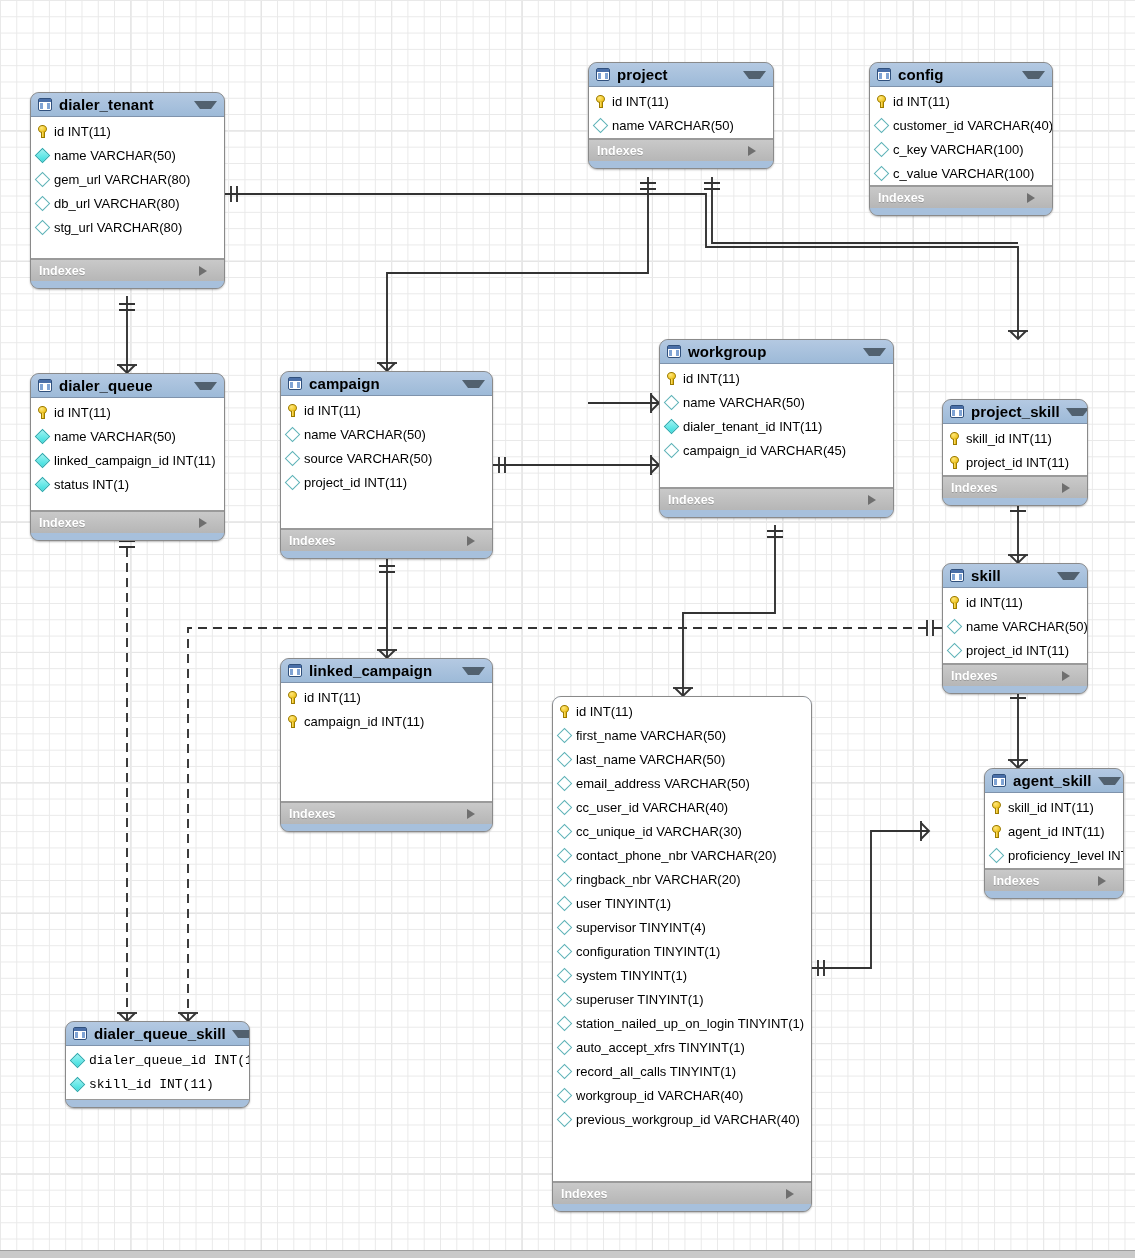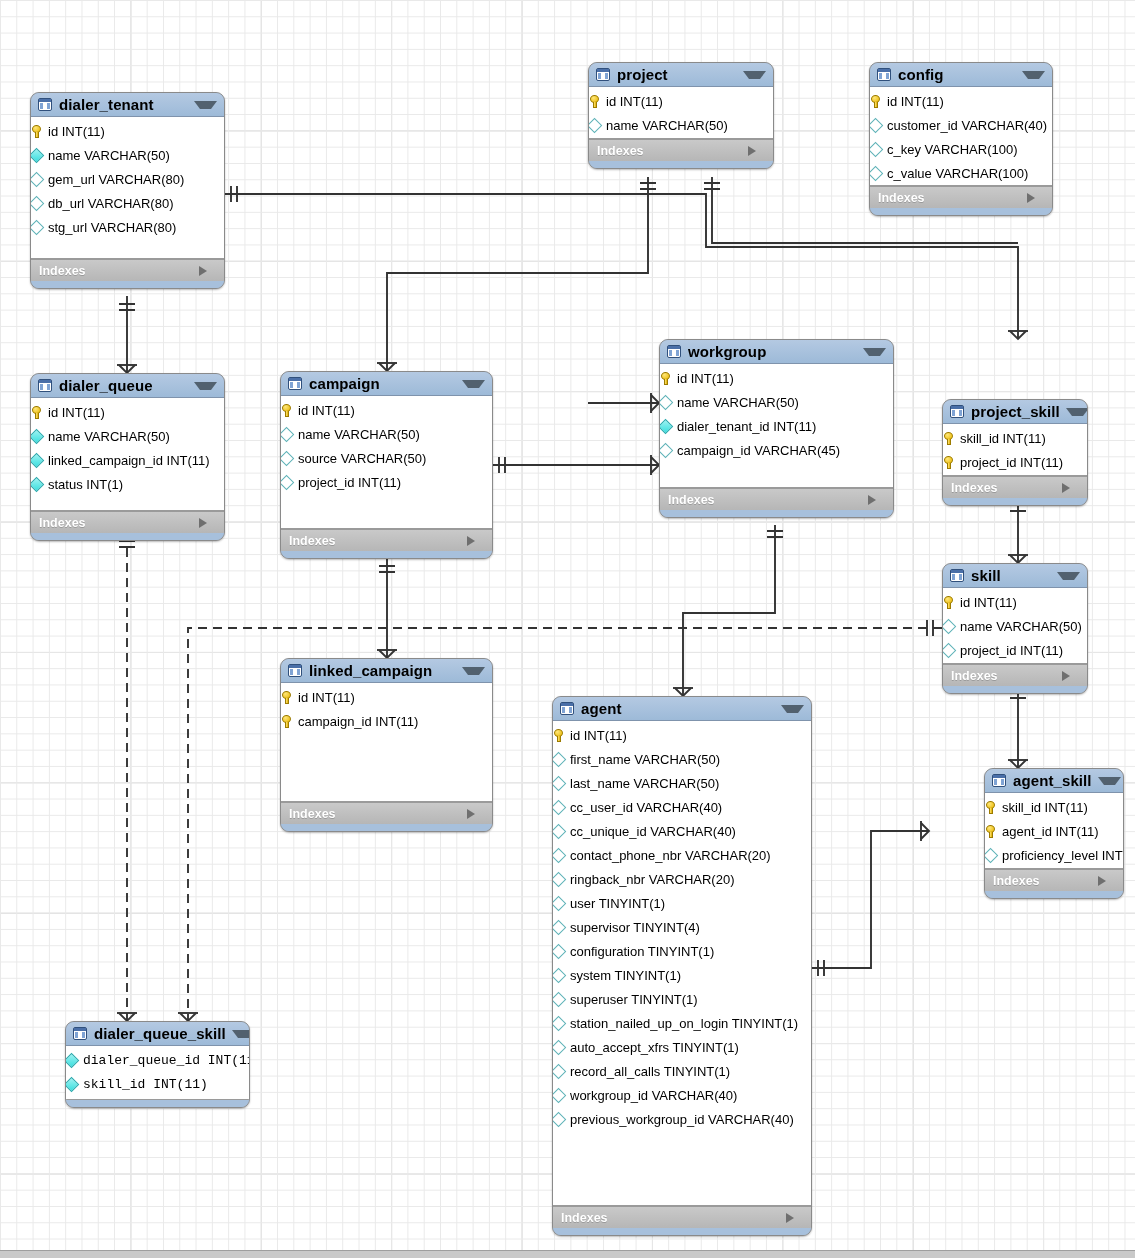--- a/index.html
+++ b/index.html
@@ -72,20 +72,21 @@
   }
   .tbl .body{
     background:#ffffff;
     border-bottom:1px solid #9a9a9a;
     padding:2px 0 2px 0;
     box-sizing:border-box;
   }
   .col{
     display:flex;align-items:center;
     height:24px;
+    padding-left:6px;
     font-size:13px;color:#000;white-space:nowrap;
   }
   .col .cname{margin-left:6px;}
   
   .ic-key{
     position:relative;width:11px;height:15px;flex:0 0 11px;
   }
   .ic-key:before{
     content:"";position:absolute;left:1px;top:1px;width:9px;height:8px;border-radius:50%;
     background:radial-gradient(circle at 35% 30%,#ffe77a,#e8b600);
@@ -497,45 +498,44 @@
             <span class="cname">proficiency_level INT(11)</span>
           </div>
         </div>
         <div class="idx">
           <span class="ilab">Indexes</span>
           <span class="tri-r"></span>
         </div>
         <div class="foot"></div>
       </div>
       <div class="tbl" style="left: 552px; top: 696px; width: 260px;">
-        <div class="hdr">
-          <span class="tico"></span>
-          <span class="tname">agent</span>
-          <span class="caret"></span>
-        </div>
         <div class="body" style="height: 485px;">
           <div class="col">
             <span class="ic-key"></span>
             <span class="cname">id INT(11)</span>
           </div>
           <div class="col">
             <span class="ic-dia"></span>
             <span class="cname">first_name VARCHAR(50)</span>
           </div>
           <div class="col">
             <span class="ic-dia"></span>
             <span class="cname">last_name VARCHAR(50)</span>
           </div>
           <div class="col">
             <span class="ic-dia"></span>
+            <span class="cname">email_address VARCHAR(50)</span>
+          </div>
+          <div class="col">
+            <span class="ic-dia"></span>
             <span class="cname">cc_user_id VARCHAR(40)</span>
           </div>
           <div class="col">
             <span class="ic-dia"></span>
-            <span class="cname">cc_unique_id VARCHAR(40)</span>
+            <span class="cname">cc_unique_id VARCHAR(30)</span>
           </div>
           <div class="col">
             <span class="ic-dia"></span>
             <span class="cname">contact_phone_nbr VARCHAR(20)</span>
           </div>
           <div class="col">
             <span class="ic-dia"></span>
             <span class="cname">ringback_nbr VARCHAR(20)</span>
           </div>
           <div class="col">

